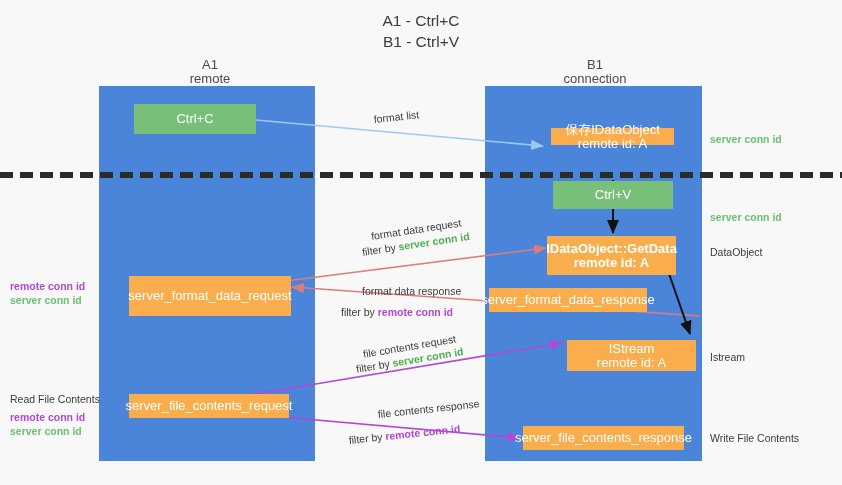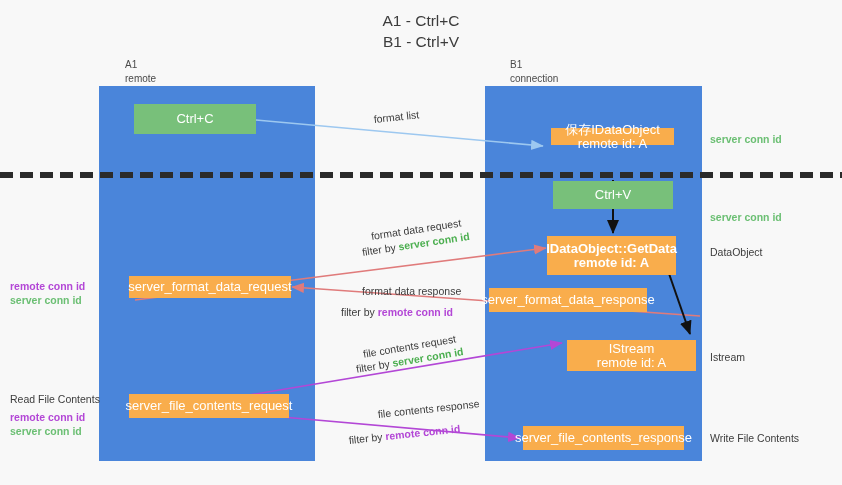--- a/index.html
+++ b/index.html
@@ -13,21 +13,21 @@
   #stage{position:absolute;left:0;top:0;width:842px;height:485px;}
 
   
   .title{
     position:absolute;left:0;top:10px;width:842px;
     text-align:center;font-size:15.5px;line-height:21px;color:#3c3c3c;
   }
 
   
   .col-head{
-    position:absolute;text-align:left;font-size:10px;line-height:14px;color:#4a4a4a;
+    position:absolute;text-align:center;font-size:13px;line-height:14px;color:#4a4a4a;
   }
 
   
   .lane{position:absolute;background:#4a85da;}
 
   
   .box{
     position:absolute;display:flex;flex-direction:column;
     align-items:center;justify-content:center;
     color:#ffffff;font-size:13px;line-height:14px;text-align:center;
@@ -129,21 +129,21 @@
   <div class="box orange" style="left:547px;top:236px;width:129px;height:39px;font-weight:bold;">
     <span>IDataObject::GetData</span>
     <span>remote id: A</span>
   </div>
 
   <div class="box orange" style="left:567px;top:340px;width:129px;height:31px;">
     <span>IStream</span>
     <span>remote id: A</span>
   </div>
 
-  <div class="box orange" style="left:129px;top:276px;width:162px;height:22px;">
+  <div class="box orange" style="left:129px;top:276px;width:162px;height:40px;">
     <span>server_format_data_request</span>
   </div>
 
   <div class="box orange" style="left:489px;top:288px;width:158px;height:24px;">
     <span>server_format_data_response</span>
   </div>
 
   <div class="box orange" style="left:129px;top:394px;width:160px;height:24px;">
     <span>server_file_contents_request</span>
   </div>

